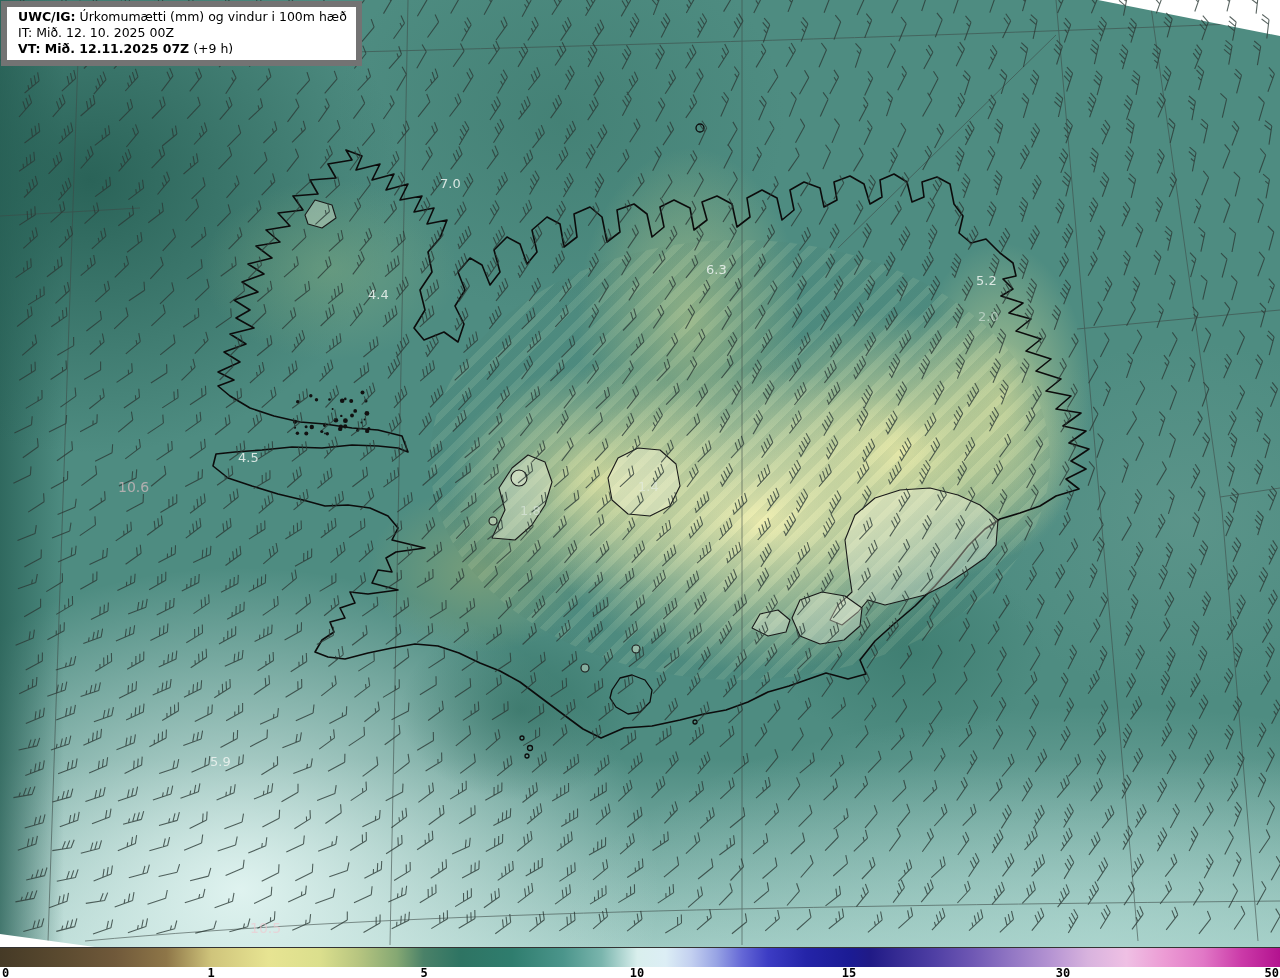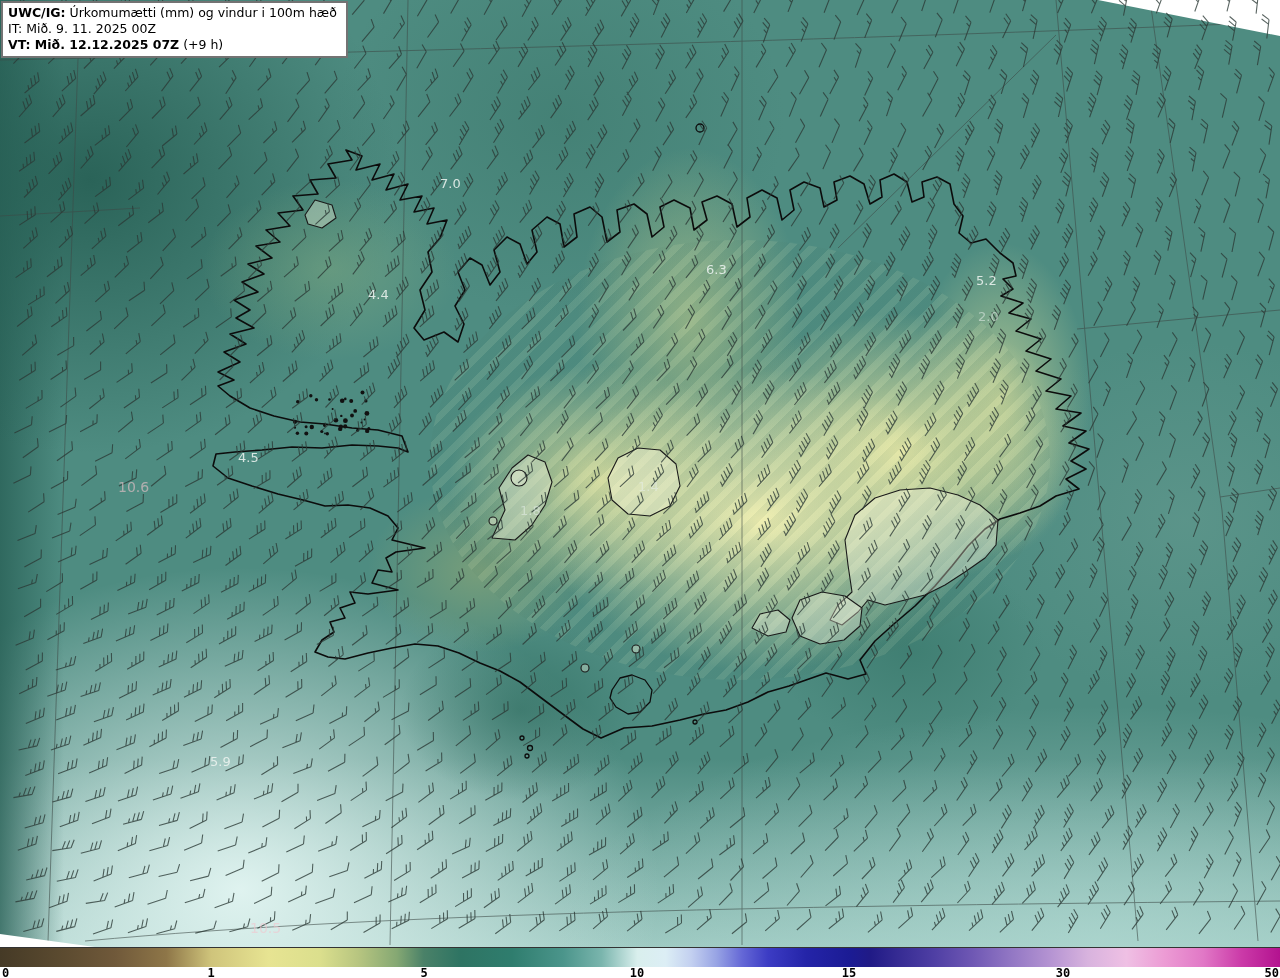--- a/index.html
+++ b/index.html
@@ -30,22 +30,22 @@
       linear-gradient(0deg, rgba(190,226,220,.7), rgba(190,226,220,0) 20%);
   }
   .streaks{ 
     position:absolute;left:430px;top:240px;width:620px;height:440px;border-radius:50%;
     background:repeating-linear-gradient(135deg, rgba(250,250,195,.16) 0 7px, rgba(70,115,95,.12) 7px 16px);
     opacity:.6;
   }
   svg.overlay{position:absolute;left:0;top:0;}
   
   .titlebox{
-    position:absolute;left:1px;top:1px;background:#fff;border:2px solid #737373;
-    padding:2px 9px 3px 5px;font-size:12.5px;line-height:1.28;color:#000;white-space:nowrap;
+    position:absolute;left:1px;top:1px;background:#fff;border:6px solid #737373;
+    padding:2px 9px 3px 11px;font-size:12.5px;line-height:1.28;color:#000;white-space:nowrap;
   }
   .titlebox b{font-weight:bold;}
   
   .colorbar{position:absolute;left:0;bottom:11px;width:1280px;height:19px;border-top:1px solid #333;}
   .scale-labels{position:absolute;left:0;bottom:0;width:1280px;height:11px;background:#fff;}
   .scale-labels span{
     position:absolute;bottom:-2px;transform:translateX(-50%);
     font-size:12px;font-weight:bold;color:#000;font-family:"DejaVu Sans Mono","DejaVu Sans",sans-serif;
   }
   .scale-labels span.left{transform:none;}
@@ -155,22 +155,22 @@
         <text x="118" y="492" fill="rgba(242,196,205,0.6)" font-size="14" class="lbl">10.6</text>
         <text x="520" y="515" fill="rgba(230,238,234,0.55)" font-size="13" class="lbl">1.8</text>
         <text x="638" y="491" fill="rgba(230,238,234,0.55)" font-size="13" class="lbl">1.4</text>
         <text x="210" y="766" fill="rgba(236,243,239,0.88)" font-size="13" class="lbl">5.9</text>
         <text x="250" y="933" fill="rgba(242,196,205,0.6)" font-size="14" class="lbl">10.5</text>
       </g>
   </svg>
 
   <div class="titlebox">
     <div><b>UWC/IG:</b><span> Úrkomumætti (mm) og vindur i 100m hæð</span></div>
-    <div>IT: Mið. 9. 11. 2025 00Z</div>
-    <div><b>VT: Mið. 12.12.2025 07Z</b><span> (+9 h)</span></div>
+    <div>IT: Mið. 12. 10. 2025 00Z</div>
+    <div><b>VT: Mið. 12.11.2025 07Z</b><span> (+9 h)</span></div>
   </div>
 
   <div class="colorbar" id="colorbar" style="background: linear-gradient(90deg, rgb(69, 58, 38) 0%, rgb(92, 75, 48) 5%, rgb(112, 89, 58) 9%, rgb(142, 118, 72) 13%, rgb(207, 196, 123) 16.5%, rgb(231, 228, 146) 21%, rgb(219, 223, 141) 25%, rgb(183, 197, 128) 28%, rgb(133, 168, 115) 31%, rgb(74, 129, 104) 33.1%, rgb(46, 116, 99) 36%, rgb(47, 125, 110) 40%, rgb(75, 149, 139) 44%, rgb(122, 181, 173) 47%, rgb(217, 239, 237) 49.8%, rgb(220, 238, 245) 52%, rgb(195, 208, 240) 54%, rgb(151, 163, 228) 56%, rgb(100, 103, 214) 58%, rgb(60, 60, 196) 60%, rgb(36, 36, 168) 63%, rgb(27, 27, 148) 66.4%, rgb(32, 26, 134) 68%, rgb(52, 42, 146) 70%, rgb(79, 63, 164) 73%, rgb(111, 88, 180) 76%, rgb(146, 119, 196) 79%, rgb(180, 147, 210) 82%, rgb(216, 179, 222) 85%, rgb(239, 192, 228) 88%, rgb(236, 155, 212) 91%, rgb(225, 120, 198) 94%, rgb(203, 58, 168) 97%, rgb(179, 18, 143) 100%);"></div>
   <div class="scale-labels" id="scale-labels">
       <span class="left" style="left: 2px;">0</span>
       <span style="left: 211px;">1</span>
       <span style="left: 424px;">5</span>
       <span style="left: 637px;">10</span>
       <span style="left: 849px;">15</span>
       <span style="left: 1063px;">30</span>

